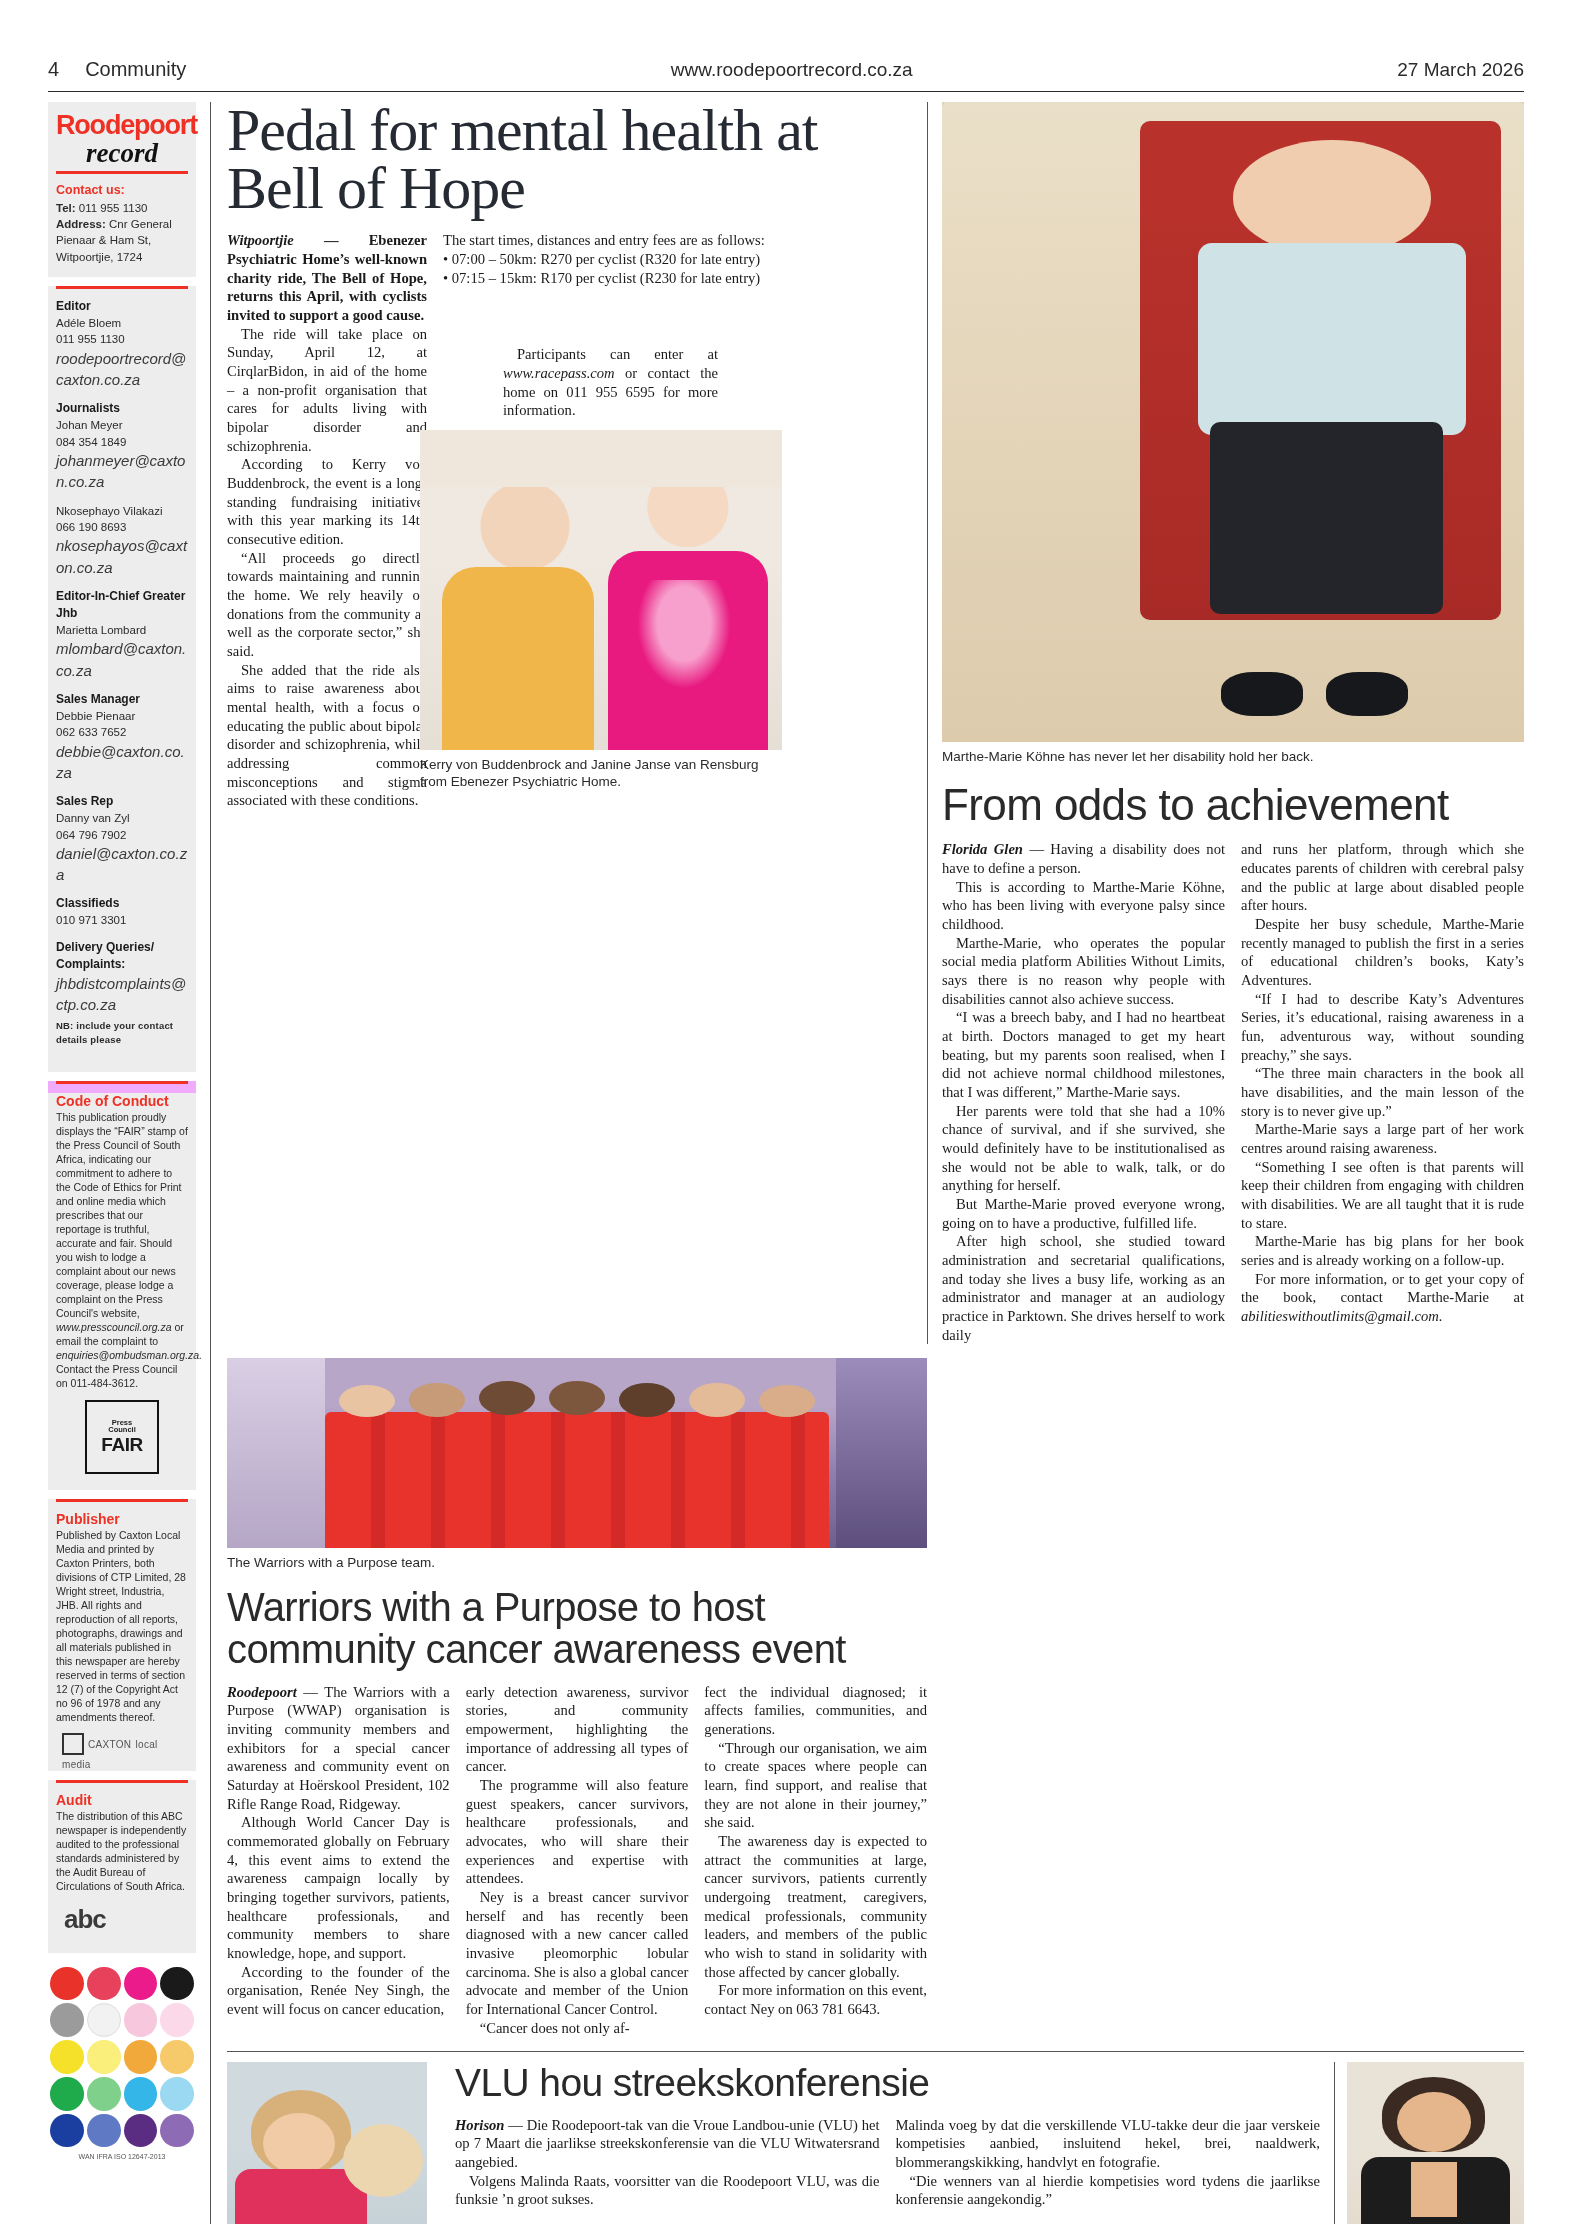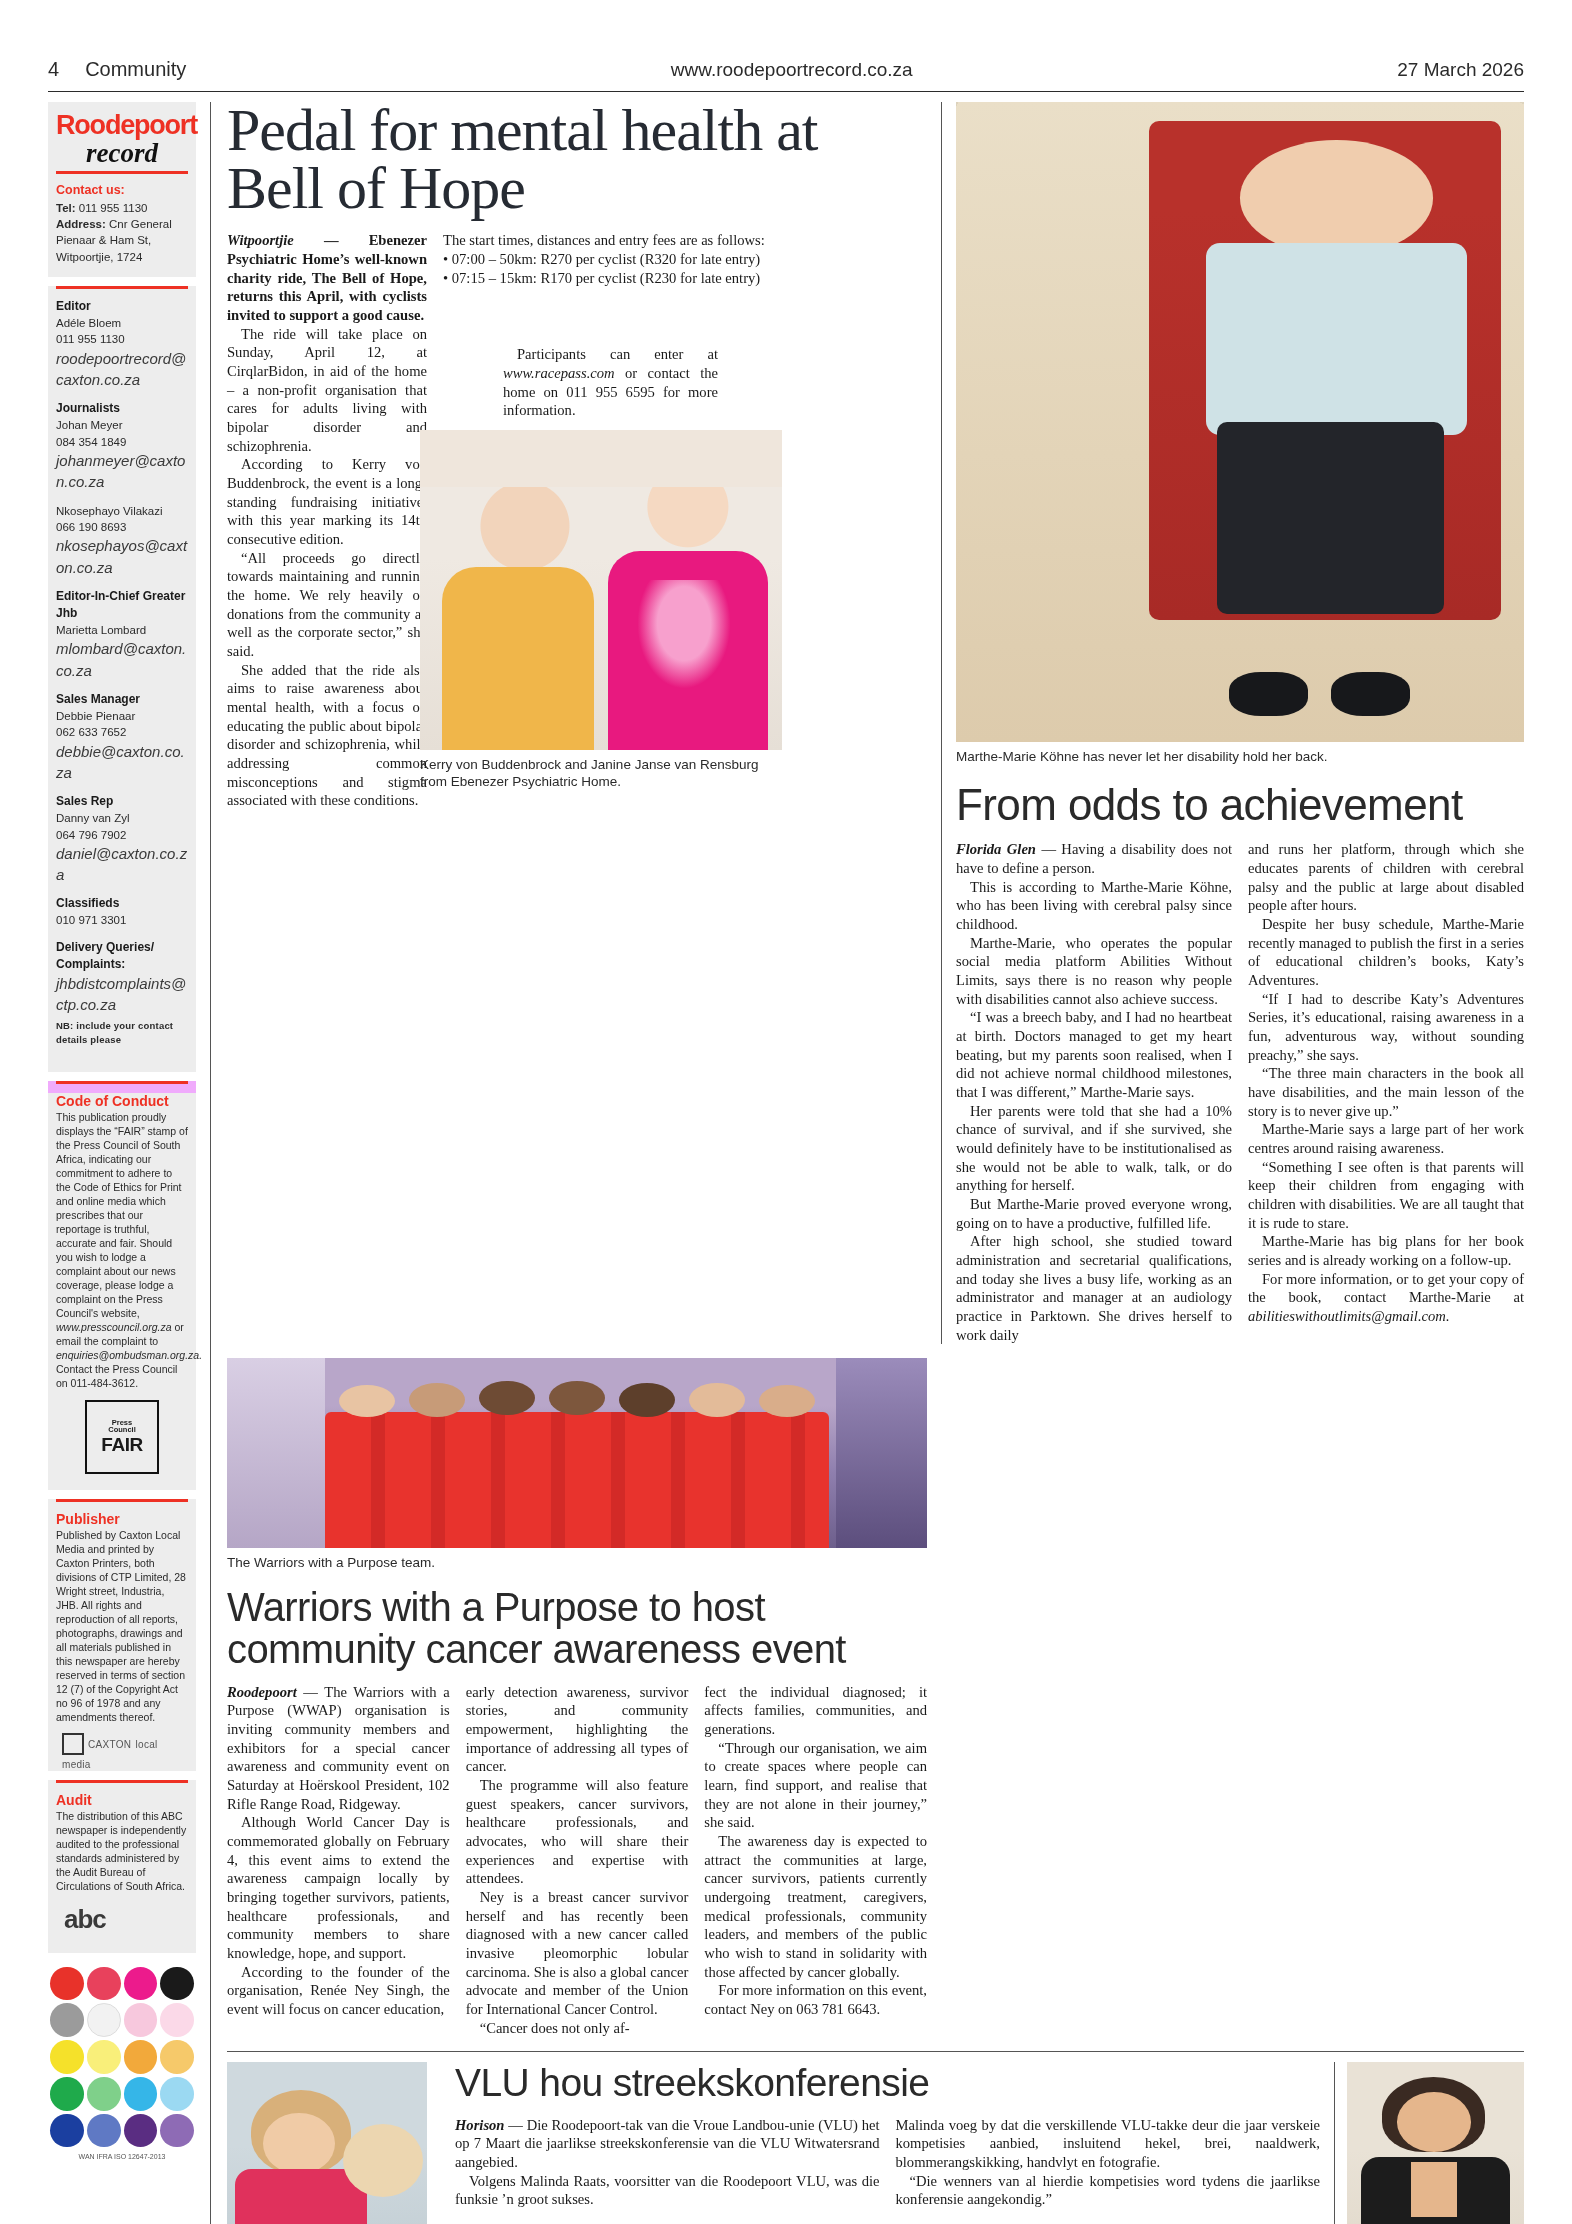--- a/index.html
+++ b/index.html
@@ -266,21 +266,21 @@
         <span class="sw" style="background:#1b3fa0"></span>
         <span class="sw" style="background:#5f79c4"></span>
         <span class="sw" style="background:#5a2d82"></span>
         <span class="sw" style="background:#8e6bb5"></span>
       </div>
       <div style="font-family:'Liberation Sans',sans-serif;font-size:7px;color:#555;margin-top:6px;text-align:center;">WAN IFRA ISO 12647-2013</div>
     </div>
 
     <div class="content">
 
-      <div style="display:flex;gap:14px;">
+      <div style="display:flex;">
 
         <div style="width:700px;flex:0 0 700px;">
           <div class="hl-serif">Pedal for mental health at Bell of Hope</div>
 
           <div class="cols2" style="margin-top:14px;">
 
             <div class="body-col" style="width:200px;flex:0 0 200px;">
               <p class="first">
                 <span class="place">Witpoortjie</span>
                 <span class="lead">— Ebenezer Psychiatric Home’s well-known charity ride, The Bell of Hope, returns this April, with cyclists invited to support a good cause.</span>
@@ -336,21 +336,21 @@
           <div class="caption">Marthe-Marie Köhne has never let her disability hold her back.</div>
 
           <div class="hl-sans" style="margin-top:16px;font-size:44px;">From odds to achievement</div>
 
           <div class="cols2" style="margin-top:12px;">
             <div class="body-col" style="flex:1;">
               <p class="first">
                 <span class="place">Florida Glen</span>
                 <span>— Having a disability does not have to define a person.</span>
               </p>
-              <p>This is according to Marthe-Marie Köhne, who has been living with cerebral palsy since childhood.</p>
+              <p>This is according to Marthe-Marie Köhne, who has been living with everyone palsy since childhood.</p>
               <p>Marthe-Marie, who operates the popular social media platform Abilities Without Limits, says there is no reason why people with disabilities cannot also achieve success.</p>
               <p>“I was a breech baby, and I had no heartbeat at birth. Doctors managed to get my heart beating, but my parents soon realised, when I did not achieve normal childhood milestones, that I was different,” Marthe-Marie says.</p>
               <p>Her parents were told that she had a 10% chance of survival, and if she survived, she would definitely have to be institutionalised as she would not be able to walk, talk, or do anything for herself.</p>
               <p>But Marthe-Marie proved everyone wrong, going on to have a productive, fulfilled life.</p>
               <p>After high school, she studied toward administration and secretarial qualifications, and today she lives a busy life, working as an administrator and manager at an audiology practice in Parktown. She drives herself to work daily</p>
             </div>
             <div class="body-col" style="flex:1;">
               <p class="first">and runs her platform, through which she educates parents of children with cerebral palsy and the public at large about disabled people after hours.</p>
               <p>Despite her busy schedule, Marthe-Marie recently managed to publish the first in a series of educational children’s books, Katy’s Adventures.</p>
               <p>“If I had to describe Katy’s Adventures Series, it’s educational, raising awareness in a fun, adventurous way, without sounding preachy,” she says.</p>

